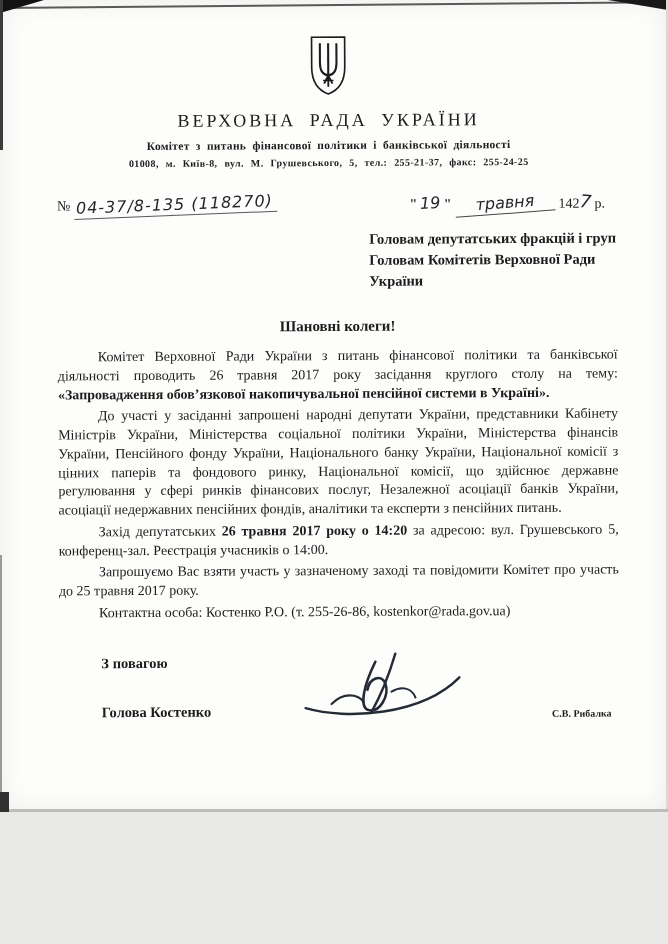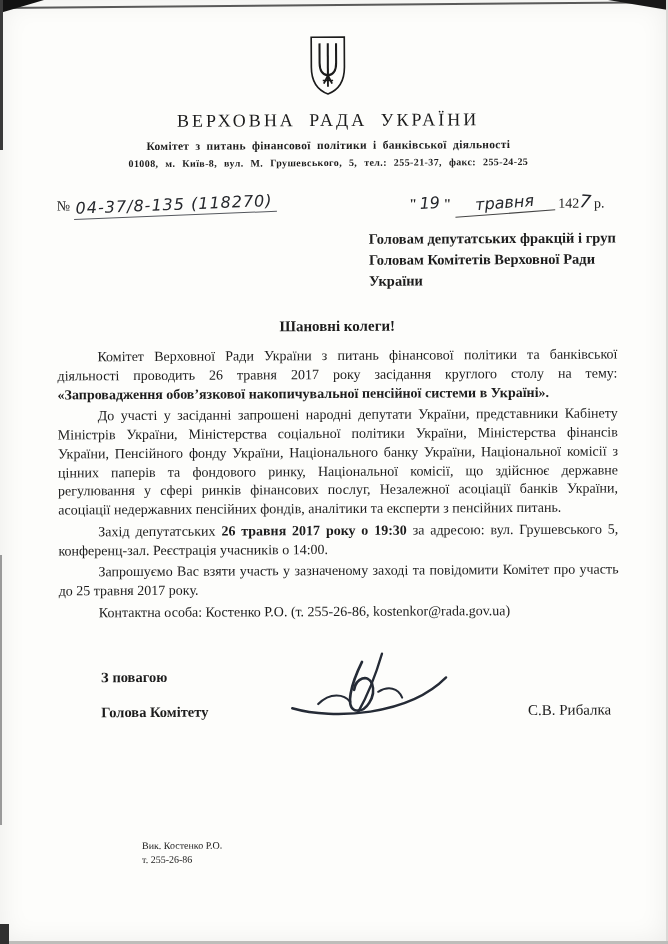--- a/index.html
+++ b/index.html
@@ -1,19 +1,19 @@
 <!DOCTYPE html>
 <html><head>
 <meta charset="utf-8">
 <style>
   html,body{margin:0;padding:0;}
   body{background:#e9e9e7;}
   .page{
     position:relative;
-    width:668px;height:944px;
+    width:668px;height:812px;
     margin:0 auto;
     background:#fdfdfb;
     overflow:hidden;
     font-family:"Liberation Serif", serif;
     color:#1c1c1c;
     box-shadow:inset 0 0 28px rgba(0,0,0,.08);
   }
   
   .art{position:absolute;}
   .scanline-top{top:7px;left:-4px;width:110%;height:2px;background:#3d3d3d;transform:rotate(-0.5deg);transform-origin:left center;opacity:.85;}
@@ -50,23 +50,23 @@
 
   
   .salutation{margin-top:26px;text-align:center;font-weight:bold;font-size:15px;}
   .letter-body{margin-top:12px;font-size:14px;line-height:1.34;text-align:justify;}
   .letter-body p{margin:0 0 3px 0;text-indent:40px;}
   .b{font-weight:bold;}
 
   
   .sign-row{display:flex;align-items:flex-end;margin:26px 8px 0 42px;}
   .sign-left{font-weight:bold;font-size:14.5px;}
-  .sign-left .closing{margin-bottom:18px;}
+  .sign-left .closing{margin-bottom:32px;}
   .sign-svg{flex:1;display:flex;justify-content:center;align-items:flex-end;margin-bottom:-10px;}
-  .sign-name{font-weight:normal;font-size:15px;white-space:nowrap;}
+  .sign-name{font-weight:bold;font-size:10px;white-space:nowrap;}
 
   
   .exec-footer{margin:118px 0 0 82px;font-size:10px;line-height:1.45;}
 </style>
 </head>
 <body>
 
 <div class="page">
 
   <div class="art scanline-top"></div>
@@ -112,29 +112,29 @@
     <div class="recipients">
       <div>Головам депутатських фракцій і груп</div>
       <div>Головам Комітетів Верховної Ради України</div>
     </div>
 
     <div class="salutation">Шановні колеги!</div>
 
     <div class="letter-body">
       <p><span>Комітет Верховної Ради України з питань фінансової політики та банківської діяльності проводить 26 травня 2017 року засідання круглого столу на тему: </span><span class="b">«Запровадження обов’язкової накопичувальної пенсійної системи в Україні».</span></p>
       <p>До участі у засіданні запрошені народні депутати України, представники Кабінету Міністрів України, Міністерства соціальної політики України, Міністерства фінансів України, Пенсійного фонду України, Національного банку України, Національної комісії з цінних паперів та фондового ринку, Національної комісії, що здійснює державне регулювання у сфері ринків фінансових послуг, Незалежної асоціації банків України, асоціації недержавних пенсійних фондів, аналітики та експерти з пенсійних питань.</p>
-      <p><span>Захід депутатських </span><span class="b">26 травня 2017 року о 19:30</span><span> за адресою: вул. Грушевського 5, конференц-зал. Реєстрація учасників о 14:00.</span></p>
+      <p><span>Захід депутатських </span><span class="b">26 травня 2017 року о 14:20</span><span> за адресою: вул. Грушевського 5, конференц-зал. Реєстрація учасників о 14:00.</span></p>
       <p>Запрошуємо Вас взяти участь у зазначеному заході  та повідомити Комітет про участь до 25 травня 2017 року.</p>
       <p>Контактна особа: Костенко Р.О. (т. 255-26-86, kostenkor@rada.gov.ua)</p>
     </div>
 
     <div class="sign-row">
       <div class="sign-left">
         <div class="closing">З повагою</div>
-        <div>Голова Комітету</div>
+        <div>Голова Костенко</div>
       </div>
       <div class="sign-svg">
         <svg width="180" height="82" viewBox="0 0 180 82" fill="none" stroke="#252b36" stroke-linecap="round">
           <path d="M14,60 C55,72 130,68 168,30" stroke-width="2.4"></path>
           <path d="M40,56 C52,44 66,46 72,54" stroke-width="2.2"></path>
           <path d="M84,14 C72,38 68,58 76,62 C88,66 98,48 94,36 C90,26 78,30 76,42" stroke-width="2.6"></path>
           <path d="M104,6 C98,26 88,50 80,64" stroke-width="2.4"></path>
           <path d="M100,44 C110,38 120,40 124,50" stroke-width="2"></path>
         </svg>
       </div>

